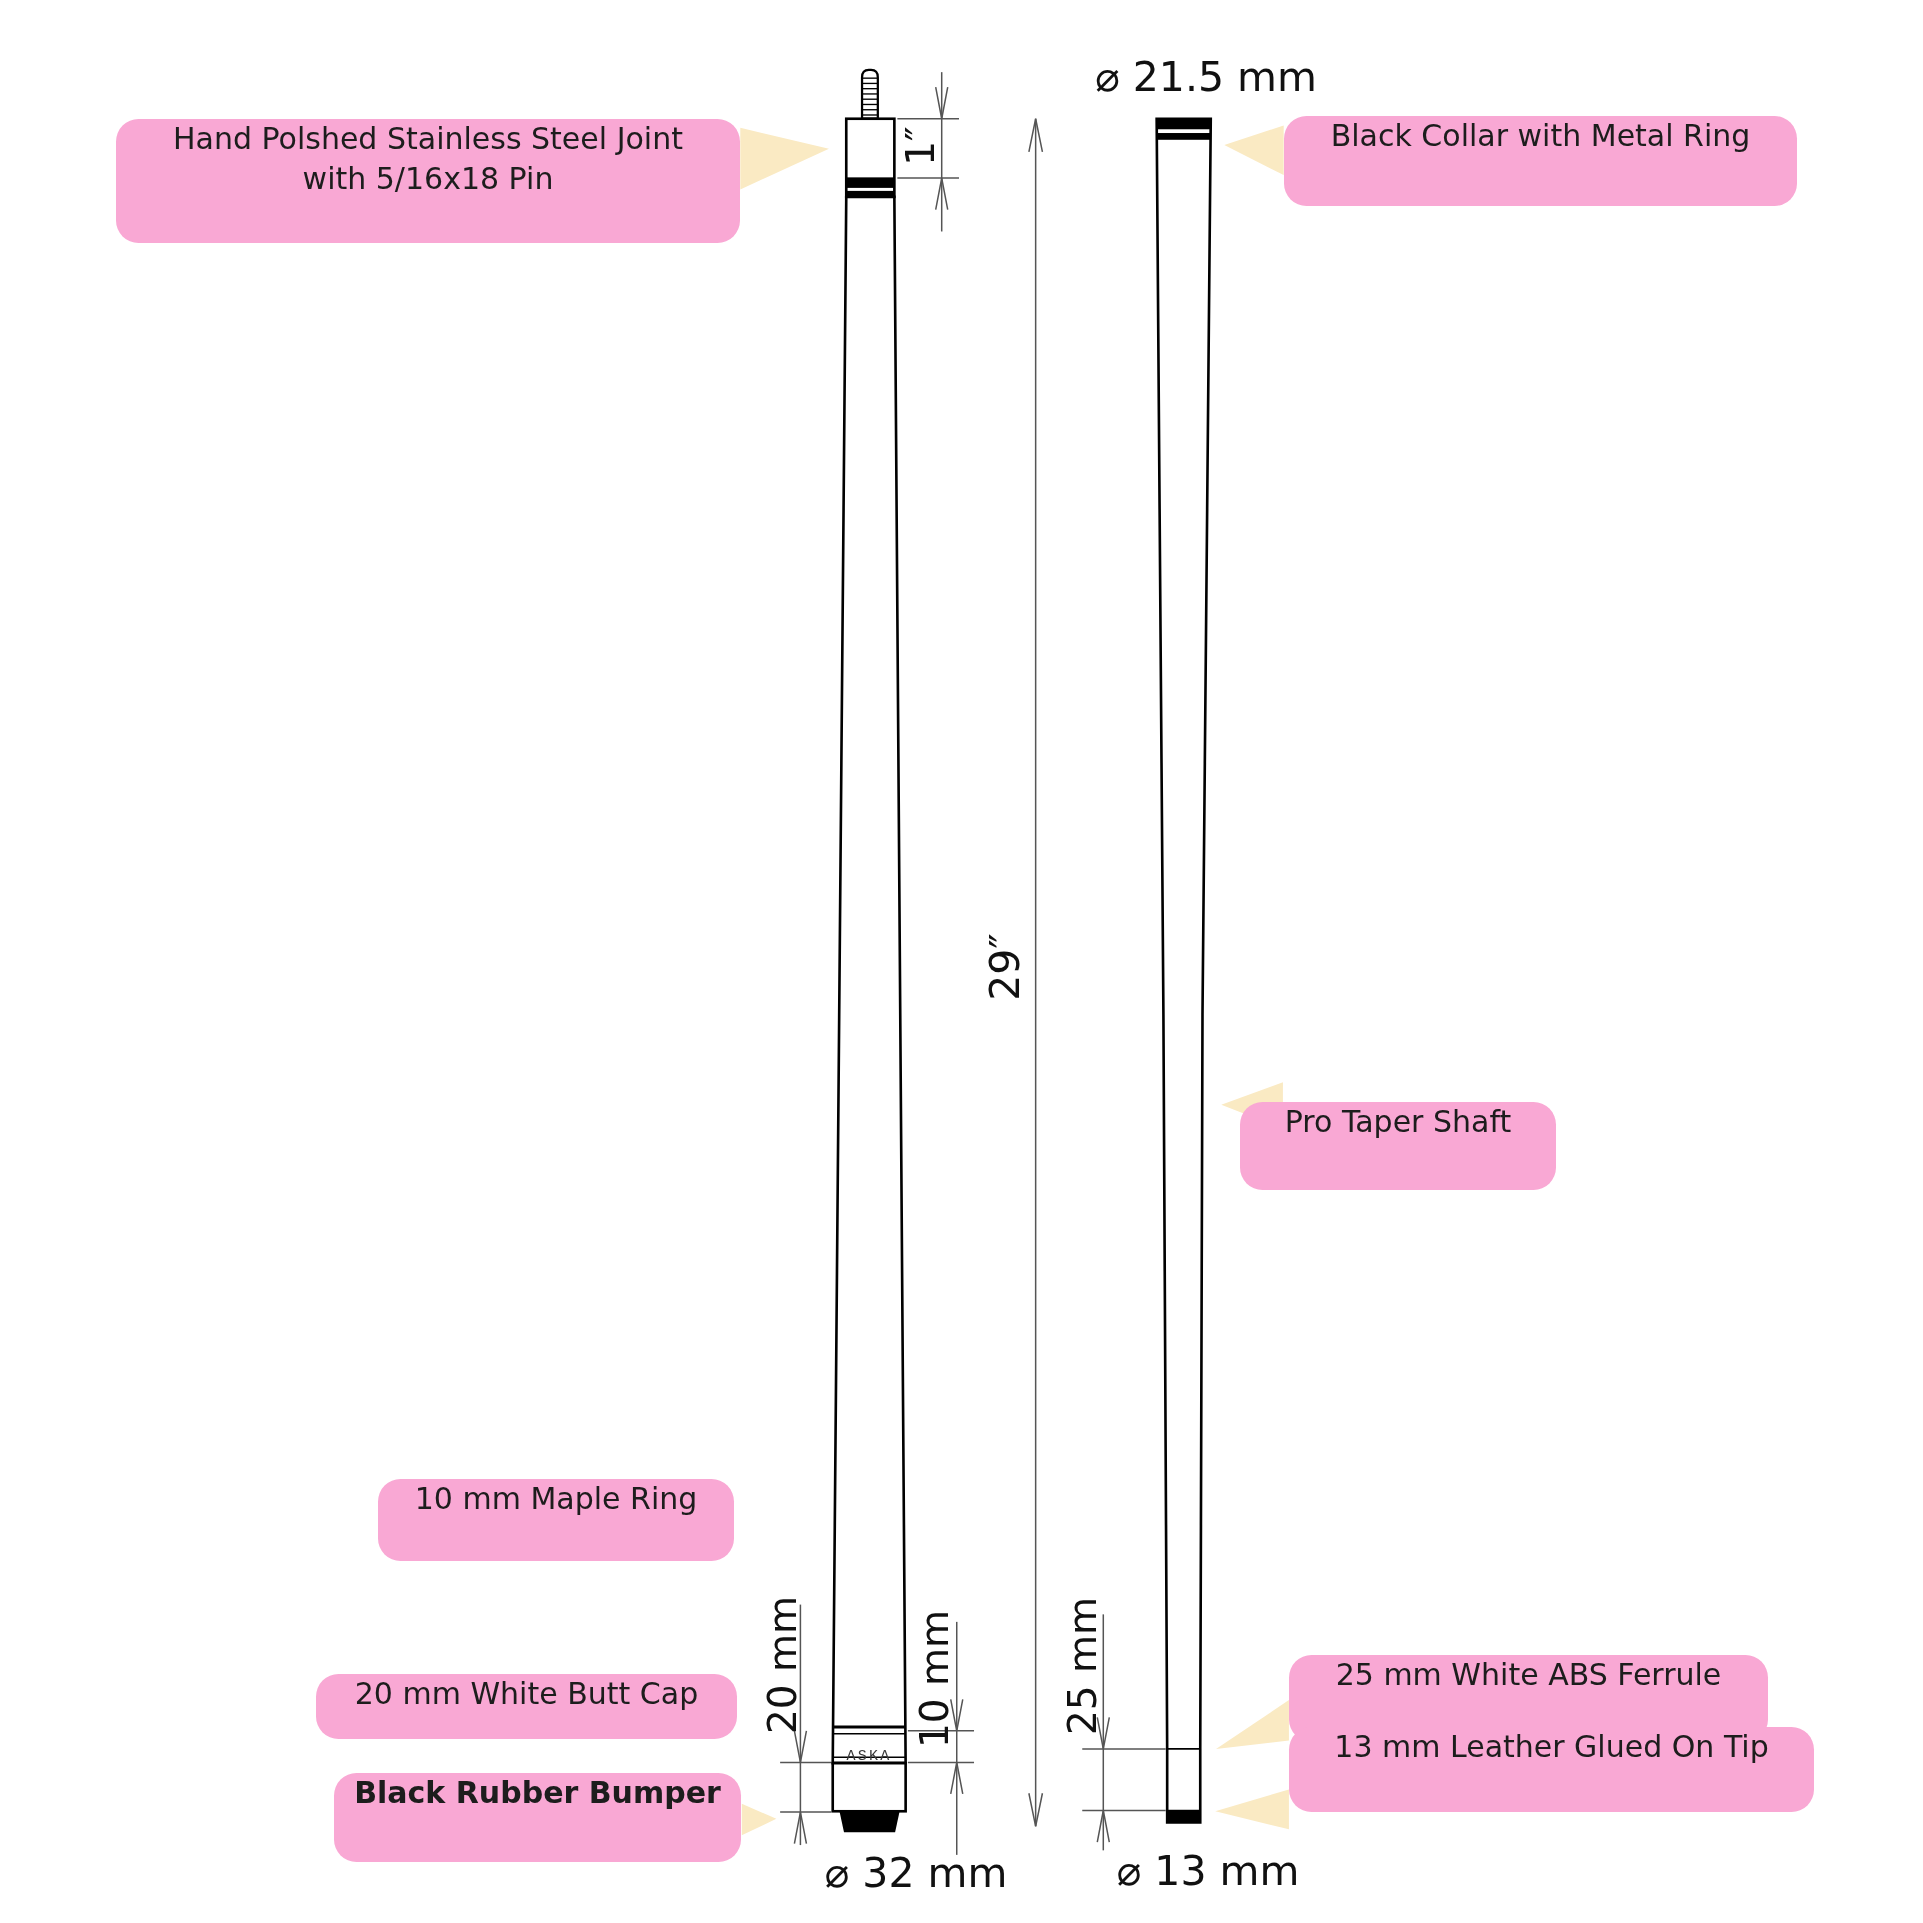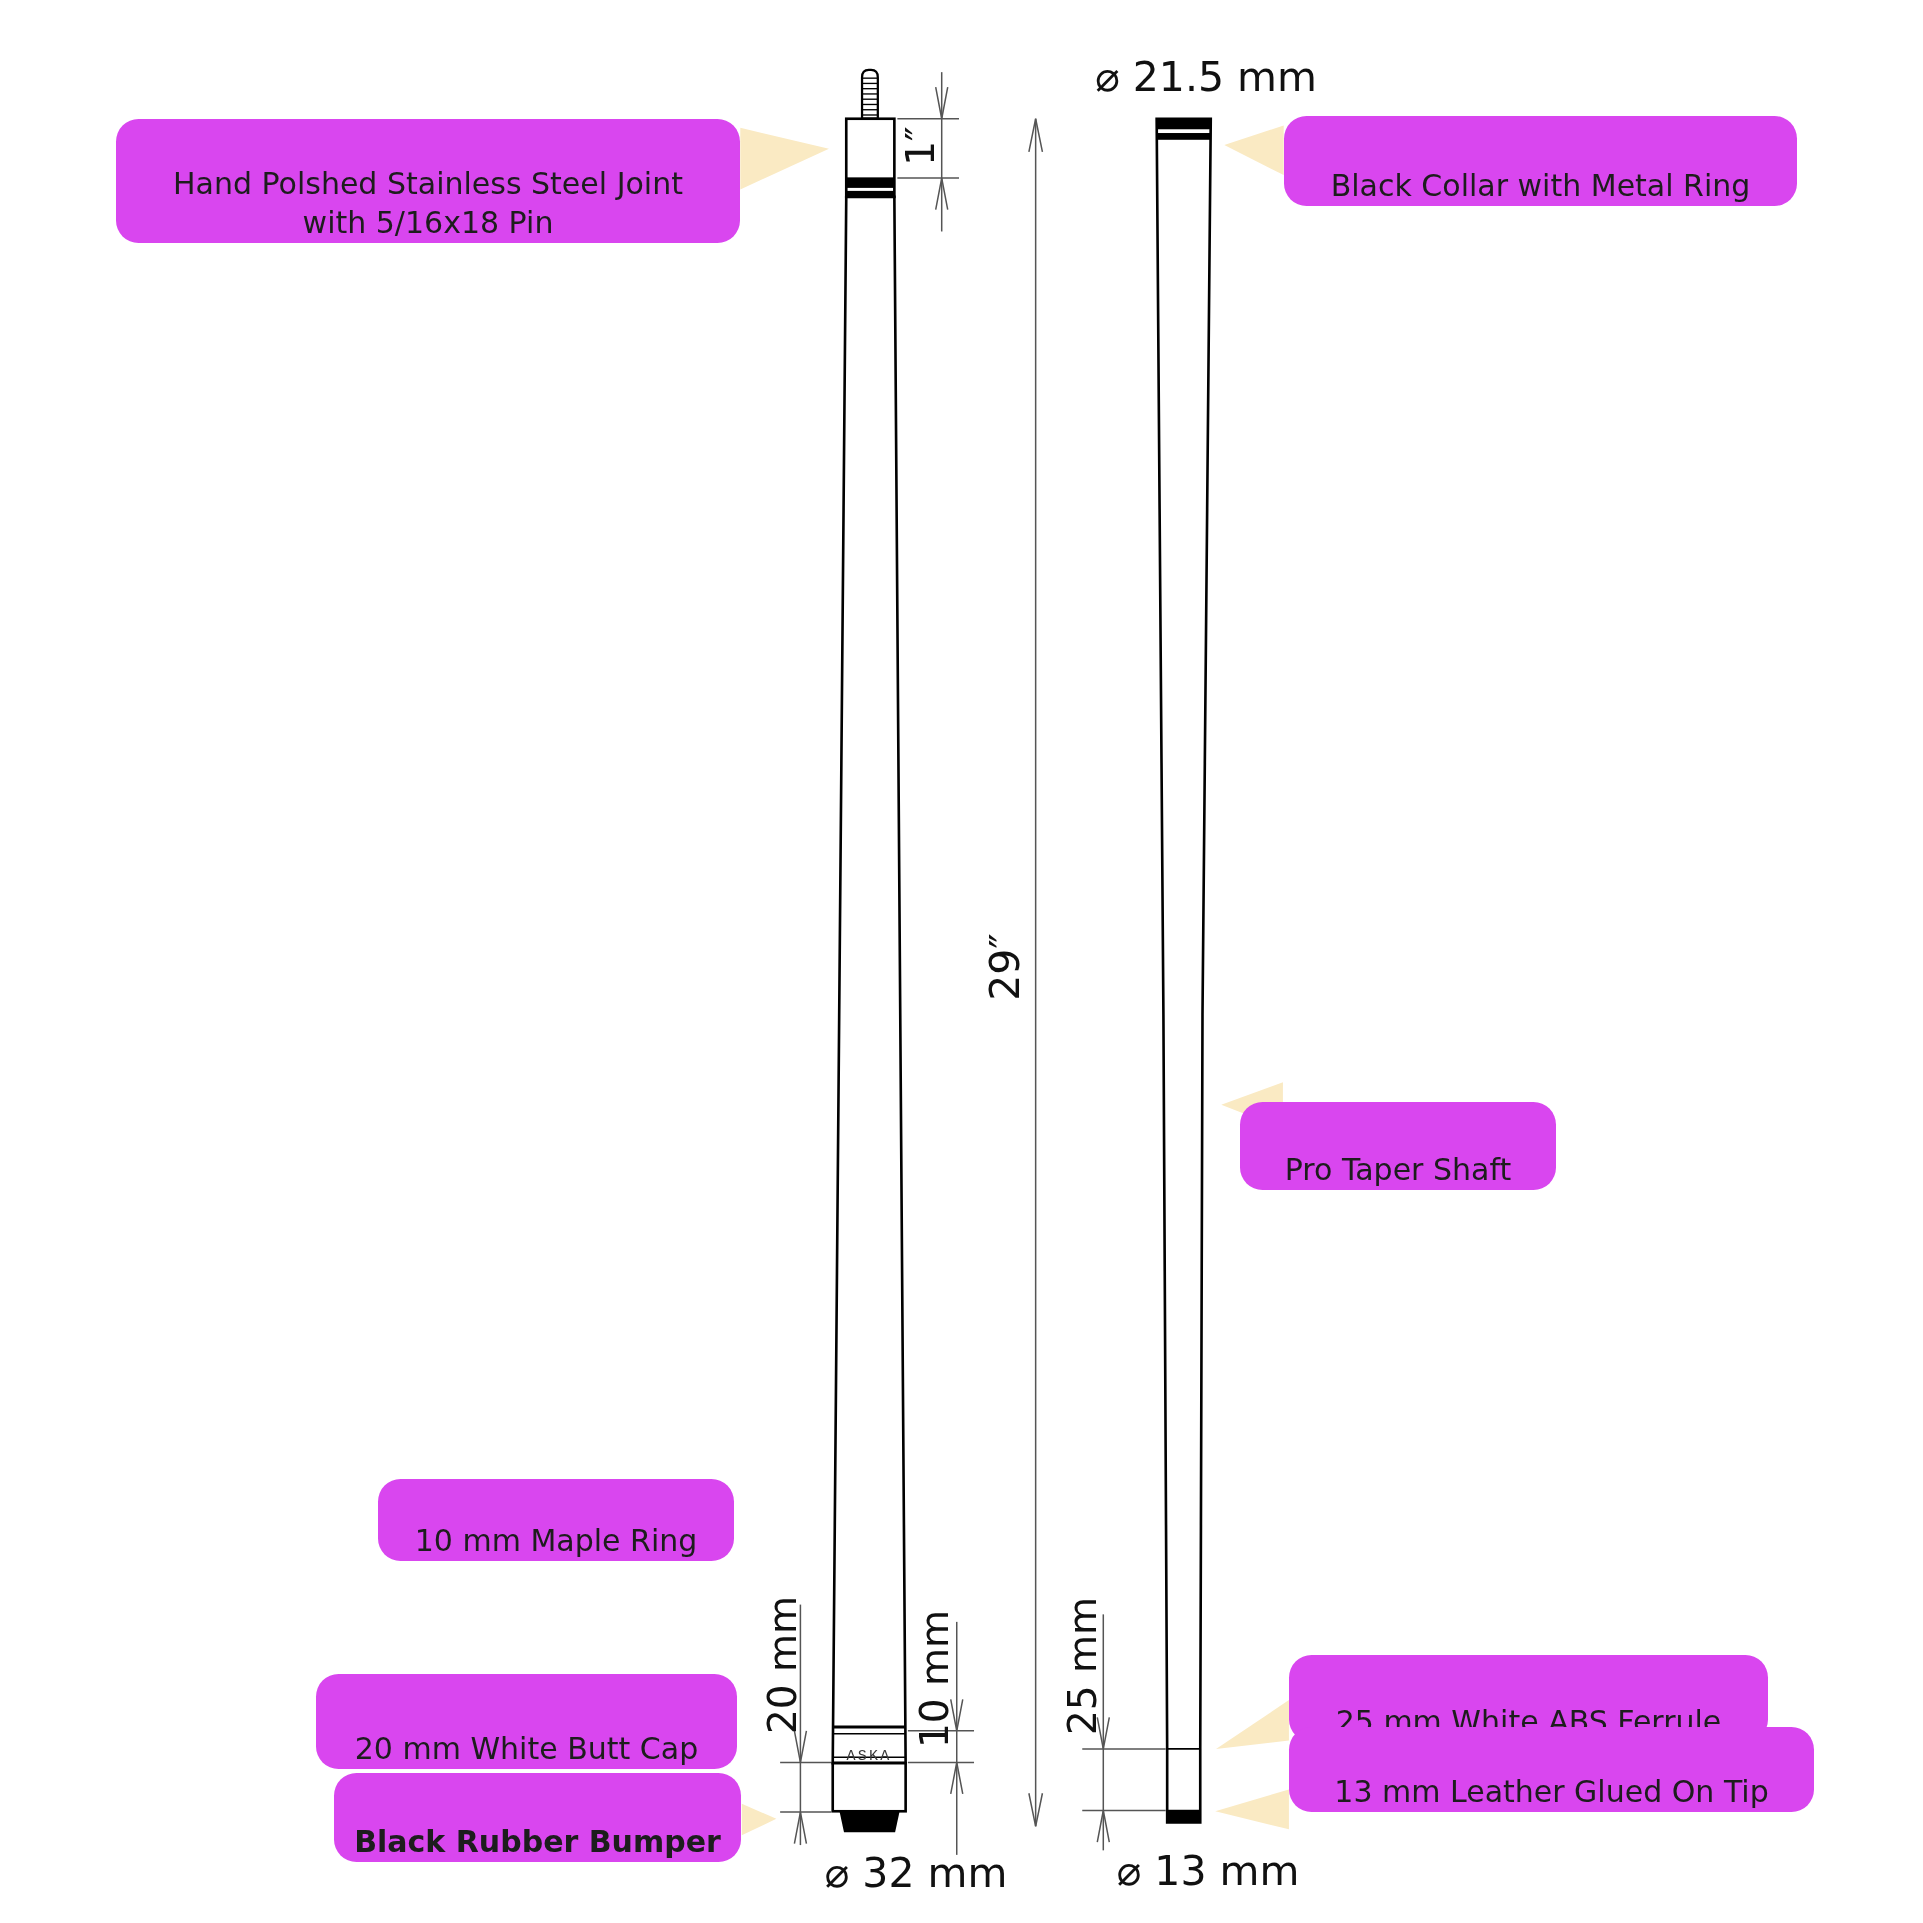--- a/index.html
+++ b/index.html
@@ -3,30 +3,30 @@
 <meta charset="utf-8">
 <style>
   html,body { margin:0; padding:0; background:#ffffff; }
   .stage {
     position:relative; width:1924px; height:1924px; background:#ffffff;
     font-family:"DejaVu Sans","Liberation Sans",sans-serif; overflow:hidden;
   }
   .stage svg { position:absolute; left:0; top:0; }
 
   .callout {
-    position:absolute; background:#d946ef; border-radius:22.5px;
-    display:flex; align-items:flex-end; justify-content:center;
+    position:absolute; background:#f9a8d4; border-radius:22.5px;
+    display:flex; align-items:flex-start; justify-content:center;
     text-align:center; color:#1d1d1d; font-size:30px; line-height:1.32;
     white-space:pre-line;
   }
   #co-joint   { left:116px;  top:119px;  width:624px; height:124px; }
   #co-collar  { left:1284px; top:116px;  width:513px; height:90px; }
   #co-shaft   { left:1240px; top:1062px; width:316px; height:88px;margin-top:40px; }
   #co-maple   { left:378px;  top:1479px; width:356px; height:82px; }
-  #co-buttcap { left:316px;  top:1674px; width:421px; height:95px; }
+  #co-buttcap { left:316px;  top:1674px; width:421px; height:65px; }
   #co-bumper  { left:334px;  top:1773px; width:407px; height:89px;font-weight:bold; }
   #co-ferrule { left:1289px; top:1655px; width:479px; height:87px; }
   #co-tip     { left:1289px; top:1686px; width:525px; height:85px;margin-top:41px; }
 
   .dim-label {
     position:absolute; color:#111; font-size:41px; white-space:nowrap;
     transform:translate(-50%,-50%);
   }
   .dim-label.rot { transform:translate(-50%,-50%) rotate(-90deg); }
 

